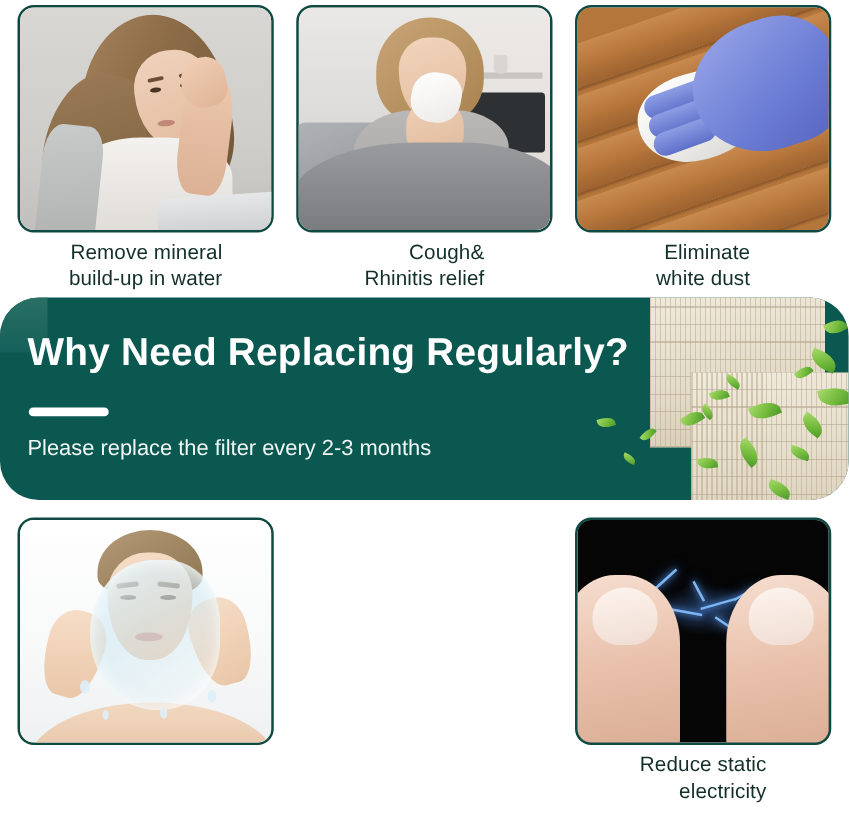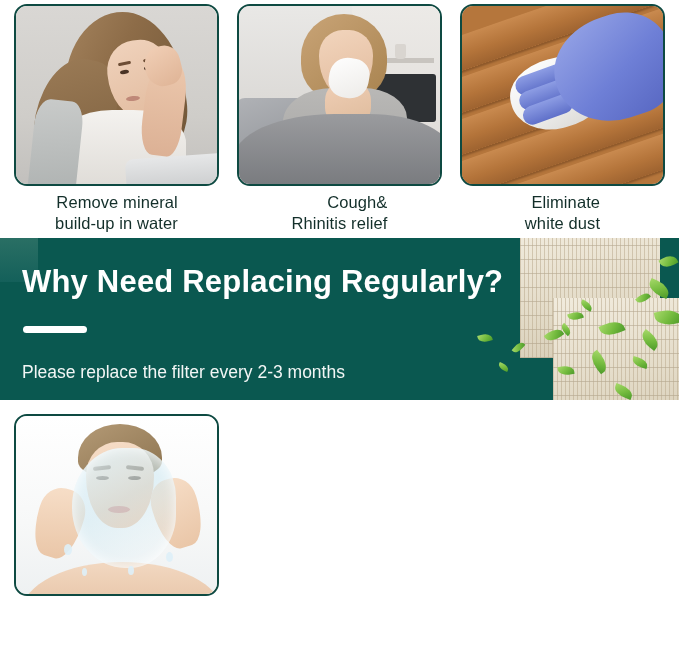--- a/index.html
+++ b/index.html
@@ -305,20 +305,21 @@
 
   
   .banner {
     position: absolute;
     left: 0;
     top: 238px;
     width: 679px;
     height: 162px;
     background: #0a5850;
     overflow: hidden;
+    border-radius: 31px;
   }
   .banner-title {
     position: absolute;
     left: 22px;
     top: 26px;
     color: #ffffff;
     font-size: 31px;
     font-weight: bold;
     letter-spacing: .2px;
     white-space: nowrap;
@@ -328,21 +329,21 @@
     left: 23px;
     top: 88px;
     width: 64px;
     height: 7px;
     background: #ffffff;
     border-radius: 4px;
   }
   .banner-sub {
     position: absolute;
     left: 22px;
-    top: 124px;
+    top: 110px;
     color: #f2f6f5;
     font-size: 17.5px;
     white-space: nowrap;
   }
 
   
   .wick {
     position: absolute;
     background:
       repeating-linear-gradient(90deg, rgba(186,170,142,.55) 0 1px, rgba(255,255,255,0) 1px 4px),
@@ -492,16 +493,37 @@
           <div class="wt-splash"></div>
           <div class="wt-drop" style="left:48px;top:128px;width:8px;height:11px;"></div>
           <div class="wt-drop" style="left:150px;top:136px;width:7px;height:10px;"></div>
           <div class="wt-drop" style="left:112px;top:150px;width:6px;height:9px;"></div>
           <div class="wt-drop" style="left:66px;top:152px;width:5px;height:8px;"></div>
         </div>
       </div>
     </div>
 
 
+    <div class="cell">
+      <div class="card">
+        <div class="sc-static">
+          <div class="st-glow"></div>
+          <div class="st-arc" style="left:66px;top:72px;width:34px;height:2px;transform:rotate(10deg);"></div>
+          <div class="st-arc" style="left:98px;top:66px;width:30px;height:2px;transform:rotate(-16deg);"></div>
+          <div class="st-arc" style="left:60px;top:46px;width:22px;height:2px;transform:rotate(-42deg);"></div>
+          <div class="st-arc" style="left:108px;top:84px;width:26px;height:2px;transform:rotate(34deg);"></div>
+          <div class="st-arc" style="left:88px;top:56px;width:18px;height:2px;transform:rotate(62deg);"></div>
+          <div class="st-arc" style="left:124px;top:58px;width:20px;height:2px;transform:rotate(-30deg);"></div>
+          <div class="st-finger lf">
+              <div class="st-nail"></div>
+            </div>
+          <div class="st-finger rf">
+              <div class="st-nail"></div>
+            </div>
+        </div>
+      </div>
+      <div class="caption">Reduce static
+electricity</div>
+    </div>
 
   </div>
 
 </div>
 
 </body></html>

